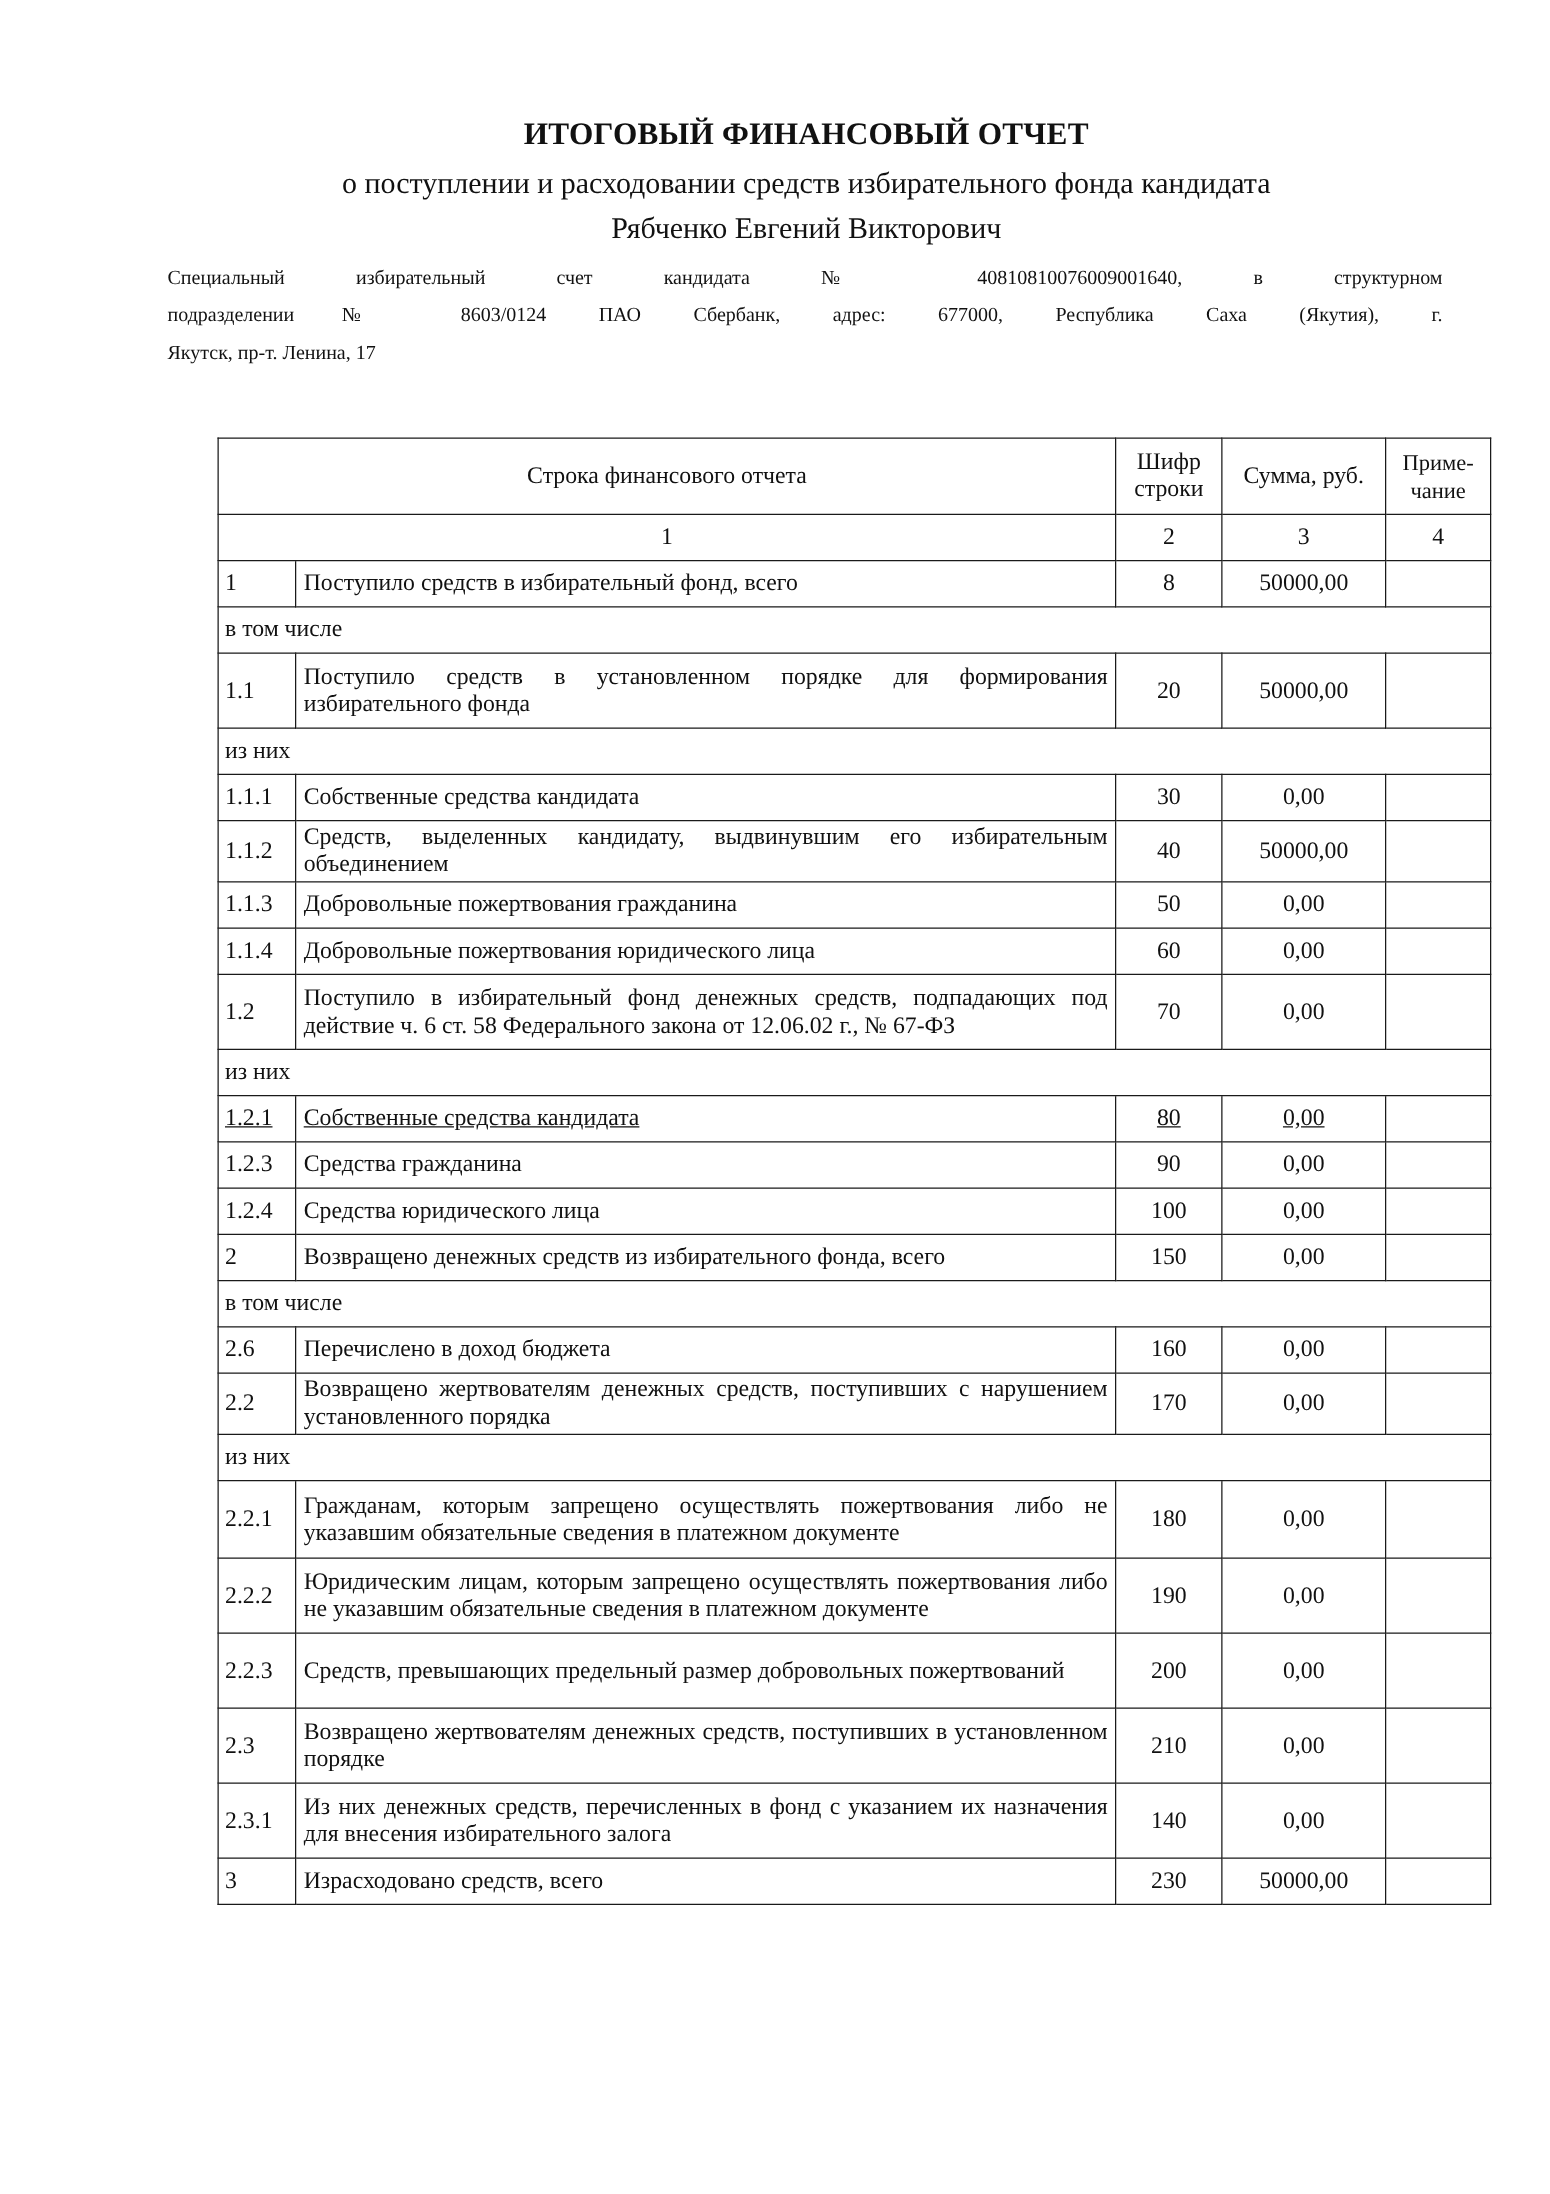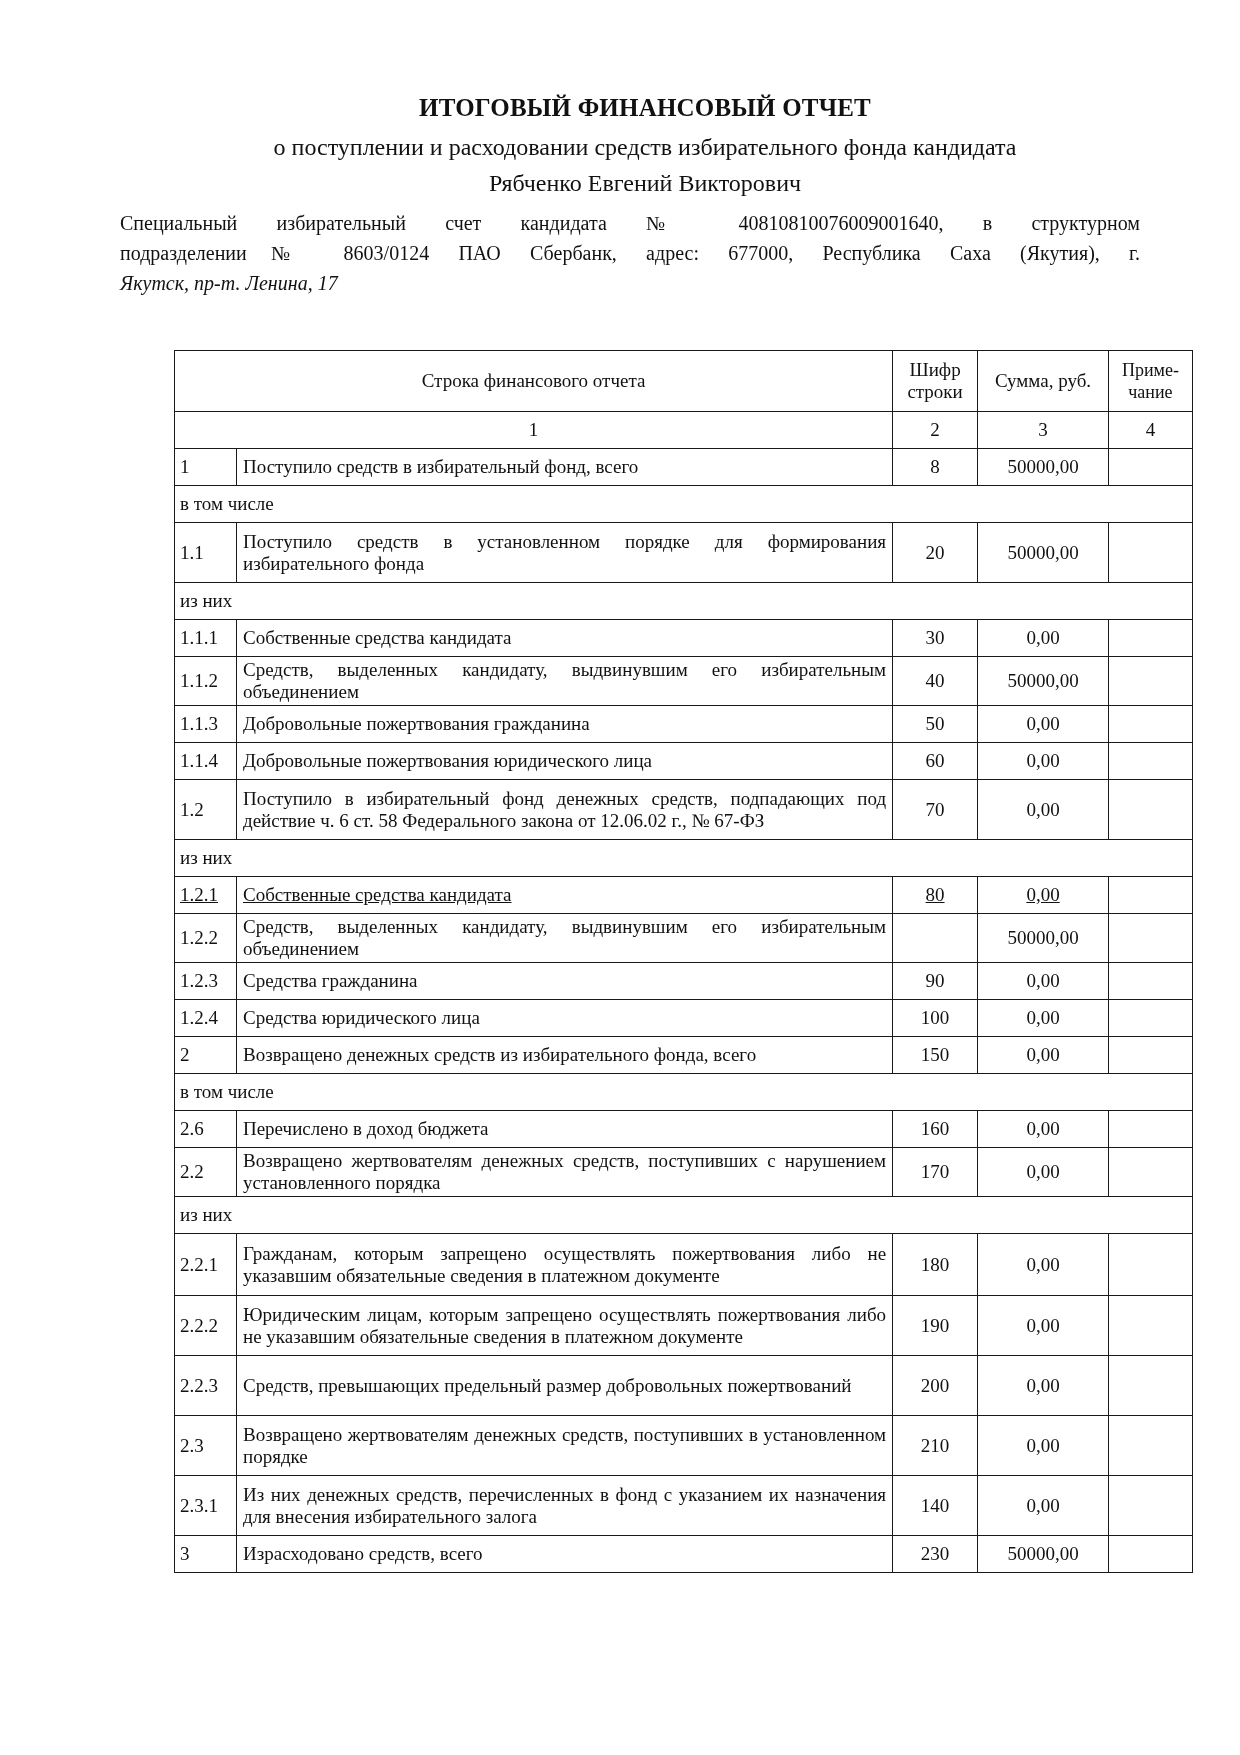--- a/index.html
+++ b/index.html
@@ -2,24 +2,24 @@
 <html><head>
 <meta charset="utf-8">
 <style>
   html, body { margin: 0; padding: 0; background: #ffffff; }
   body { width: 1240px; height: 1755px; position: relative; overflow: hidden;
          font-family: "Liberation Serif", "DejaVu Serif", serif; color: #111; }
   .title { position: absolute; left: 0; width: 1290px; top: 94px; text-align: center;
            font-weight: bold; font-size: 25px; letter-spacing: 0.2px; }
   .subtitle { position: absolute; left: 0; width: 1290px; top: 134px; text-align: center; font-size: 24px; }
   .candidate { position: absolute; left: 0; width: 1290px; top: 170px; text-align: center; font-size: 24px; }
-  .account { position: absolute; left: 120px; width: 1020px; top: 208px; font-size: 20px;
+  .account { position: absolute; left: 134px; width: 1020px; top: 208px; font-size: 16px;
              line-height: 30px; text-align: justify; }
   .account .line { display: block; text-align: justify; text-align-last: justify; }
-  .account .line.last { text-align-last: left; font-style: italic; }
+  .account .line.last { text-align-last: left; }
   table.report { position: absolute; left: 134px; top: 350px; width: 1019px; border-collapse: collapse;
                  font-size: 19px; line-height: 22px; margin-left: 40px; }
   table.report td { border: 1.5px solid #1a1a1a; padding: 2px 6px; vertical-align: middle; }
   col.c-num { width: 62px; } col.c-text { width: 657px; } col.c-code { width: 85px; }
   col.c-sum { width: 131px; } col.c-note { width: 84px; }
   .hdr td { text-align: center; }
   .center { text-align: center; }
   .right { text-align: center; }
   .num { text-align: left; padding-left: 5px !important; }
   .just { text-align: justify; text-align-last: left; }
@@ -117,27 +117,20 @@
       <tr style="height: 37px;">
         <td colspan="5" class="num">из них</td>
       </tr>
       <tr style="height: 37px; text-decoration: underline;">
         <td class="num">1.2.1</td>
         <td class="just">Собственные средства кандидата</td>
         <td class="center">80</td>
         <td class="right">0,00</td>
         <td></td>
       </tr>
-      <tr style="height: 49px;">
-        <td class="num">1.2.2</td>
-        <td class="just">Средств, выделенных кандидату, выдвинувшим его избирательным объединением</td>
-        <td class="center"></td>
-        <td class="right">50000,00</td>
-        <td></td>
-      </tr>
       <tr style="height: 37px;">
         <td class="num">1.2.3</td>
         <td class="just">Средства гражданина</td>
         <td class="center">90</td>
         <td class="right">0,00</td>
         <td></td>
       </tr>
       <tr style="height: 37px;">
         <td class="num">1.2.4</td>
         <td class="just">Средства юридического лица</td>

